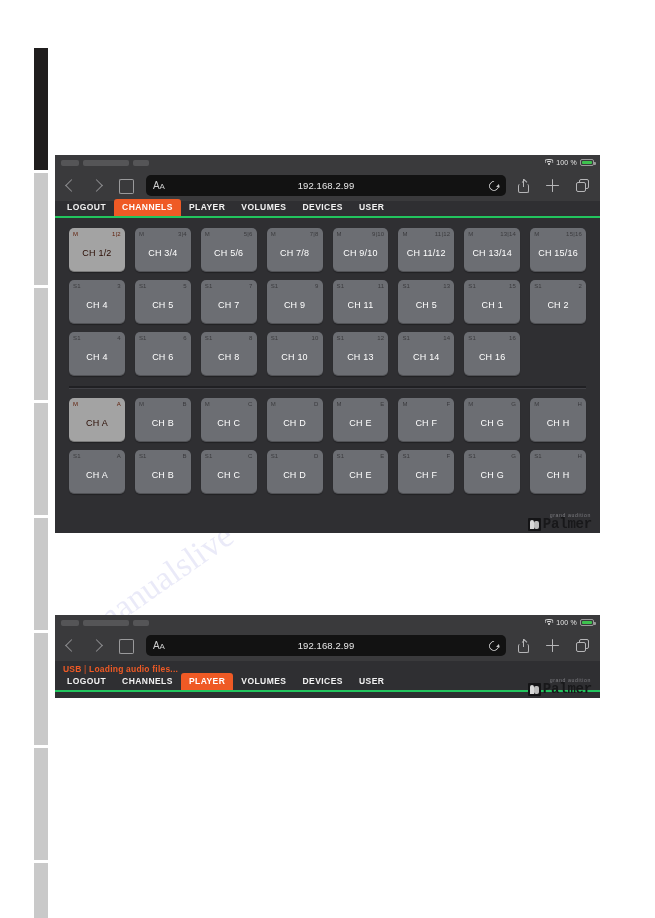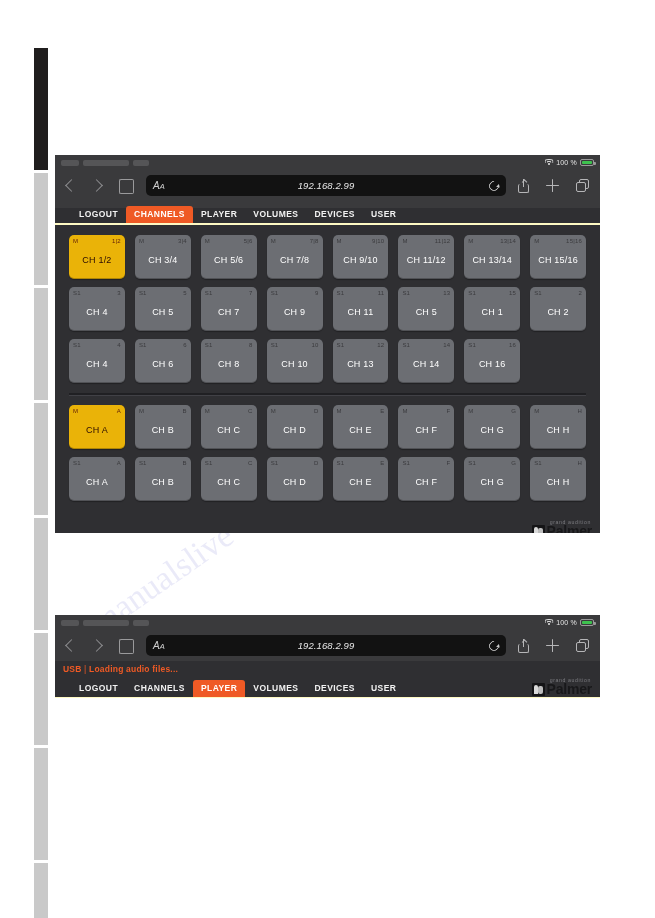--- a/index.html
+++ b/index.html
@@ -74,21 +74,20 @@
     border: 1.4px solid #9a9a9c; border-radius: 1px;
   }
   .book-icon::before { left: 0; border-right: none; border-radius: 2px 0 0 2px; }
   .book-icon::after { right: 0; border-left: none; border-radius: 0 2px 2px 0; }
 
   .urlbar {
     flex: 1 1 auto; height: 21px; margin: 0 12px;
     background: #121212; border-radius: 5px;
     display: flex; align-items: center; padding: 0 7px;
     position: relative;
-    font-style: italic;
   }
   .aa { font-size: 8px; color: #cfcfcf; letter-spacing: -.3px; }
   .aa b { font-size: 10px; font-weight: 400; }
   .url-text {
     position: absolute; left: 0; right: 0; text-align: center;
     font-size: 9.5px; color: #e8e8e8; letter-spacing: .1px;
   }
   .reload {
     margin-left: auto; width: 10px; height: 10px; border: 1.4px solid #cacaca;
     border-radius: 50%; border-top-color: transparent; position: relative;
@@ -133,23 +132,22 @@
   .app-2 { height: 37px; }
 
   .statusline {
     font-size: 8.5px; color: #ef5a25; font-weight: 700;
     padding: 3px 8px 1px 8px; letter-spacing: .2px;
   }
   .statusline .sep { color: #ef5a25; font-weight: 400; }
 
   .navbar {
     display: flex; align-items: flex-end; position: relative;
-    padding-left: 16px; height: 17px;
-    border-bottom: 2px solid #fef9c3;
-    margin-top: 7px;
+    padding-left: 4px; height: 17px;
+    border-bottom: 2px solid #22c55e;
   }
   .nav-item {
     font-size: 8.5px; font-weight: 700; color: #f2f2f2;
     letter-spacing: .45px; padding: 3px 8px 3px 8px;
     border-radius: 3px 3px 0 0; line-height: 11px;
   }
   .nav-item.active { background: #ef5a25; color: #ffffff; }
 
   .logo-wrap {
     position: absolute; right: 8px; bottom: 2px;
@@ -167,36 +165,36 @@
   }
   .logo-mark::before {
     content: ""; position: absolute; left: 2px; top: 2px;
     width: 4px; height: 9px; background: #d9d9d9; border-radius: 2px 2px 0 0;
   }
   .logo-mark::after {
     content: ""; position: absolute; right: 2px; top: 3.5px;
     width: 4.5px; height: 7.5px; background: #bdbdbd; border-radius: 2px;
   }
   .logo-text {
-    font-family: Liberation Sans, sans-serif; font-weight: 700;
+    font-family: Liberation Mono, monospace; font-weight: 700;
     font-size: 14px; color: #18181a; letter-spacing: -.2px; line-height: 14px;
   }
 
   
   .grid-area { padding: 10px 14px 8px 14px; }
   .grid {
     display: grid; grid-template-columns: repeat(8, 1fr);
     gap: 8px 10px;
   }
   .cell {
     height: 44px; border-radius: 5px; background: #6c6e73;
     position: relative; display: flex; align-items: center; justify-content: center;
     box-shadow: inset 0 -1px 0 rgba(0,0,0,.25), 0 1px 1px rgba(0,0,0,.3);
   }
-  .cell.on { background: #eab308; }
+  .cell.on { background: #a3a3a3; }
   .cell .corner-l, .cell .corner-r {
     position: absolute; top: 3px; font-size: 6px; color: #3b3b3e;
     letter-spacing: .2px; line-height: 6px;
   }
   .cell.on .corner-l, .cell.on .corner-r { color: #5f1d08; }
   .cell .corner-l { left: 4px; }
   .cell .corner-r { right: 4px; }
   .cell .label {
     font-size: 9px; color: #ffffff; font-weight: 400;
     letter-spacing: .2px; margin-top: 5px;

